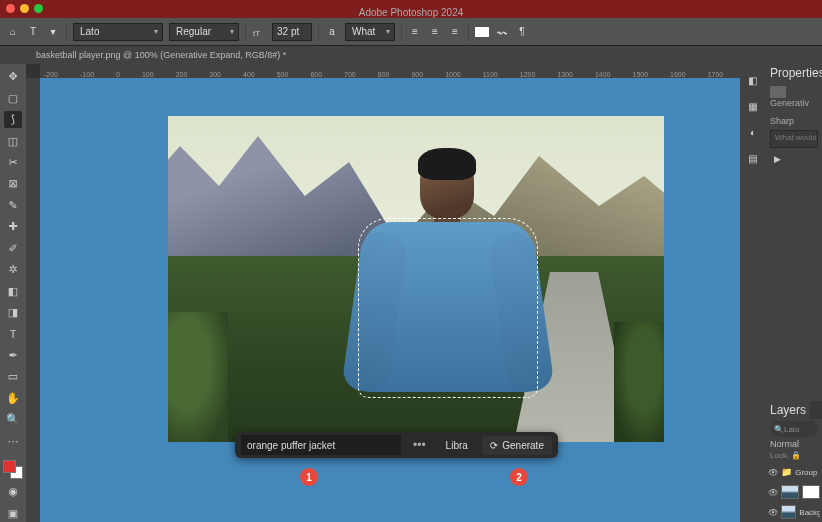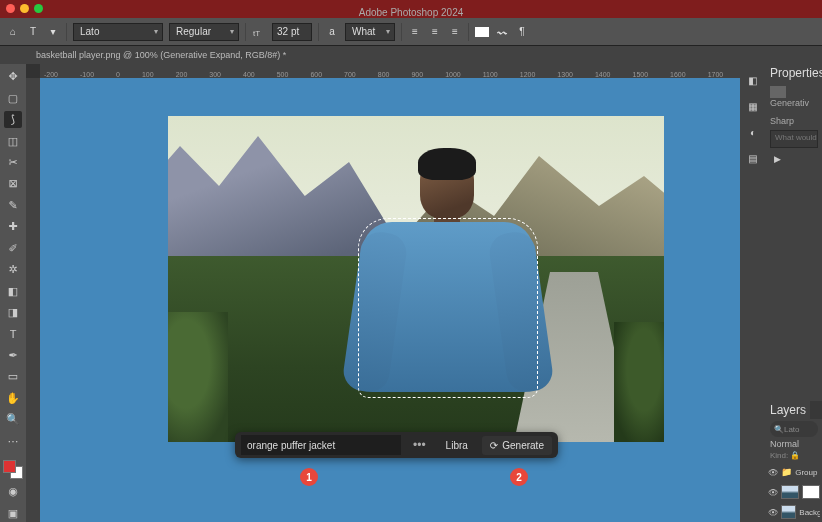--- a/index.html
+++ b/index.html
@@ -238,21 +238,21 @@
       <div class="prompt-box">What would you like</div>
       <div class="playbtn">▶</div>
     </div>
 
     <div class="layers-panel">
       <div class="ptabs">
           <div class="ptab active">Layers</div>
         </div>
       <div class="layer-search">🔍 <span>Lato</span></div>
       <div class="blend">Normal</div>
-      <div class="lock-row"><span>Kind:</span> 🔒</div>
+      <div class="lock-row"><span>Lock:</span> 🔒</div>
       <div class="layer-row">
         <span class="layer-eye">👁</span>
         <span>📁</span>
         <span class="layer-name">Group 1</span>
       </div>
       <div class="layer-row">
         <span class="layer-eye">👁</span>
         <span class="layer-th" style="background:linear-gradient(180deg,#cde 40%,#356 60%)"></span>
         <span class="layer-th" style="background:#fff"></span>
       </div>

